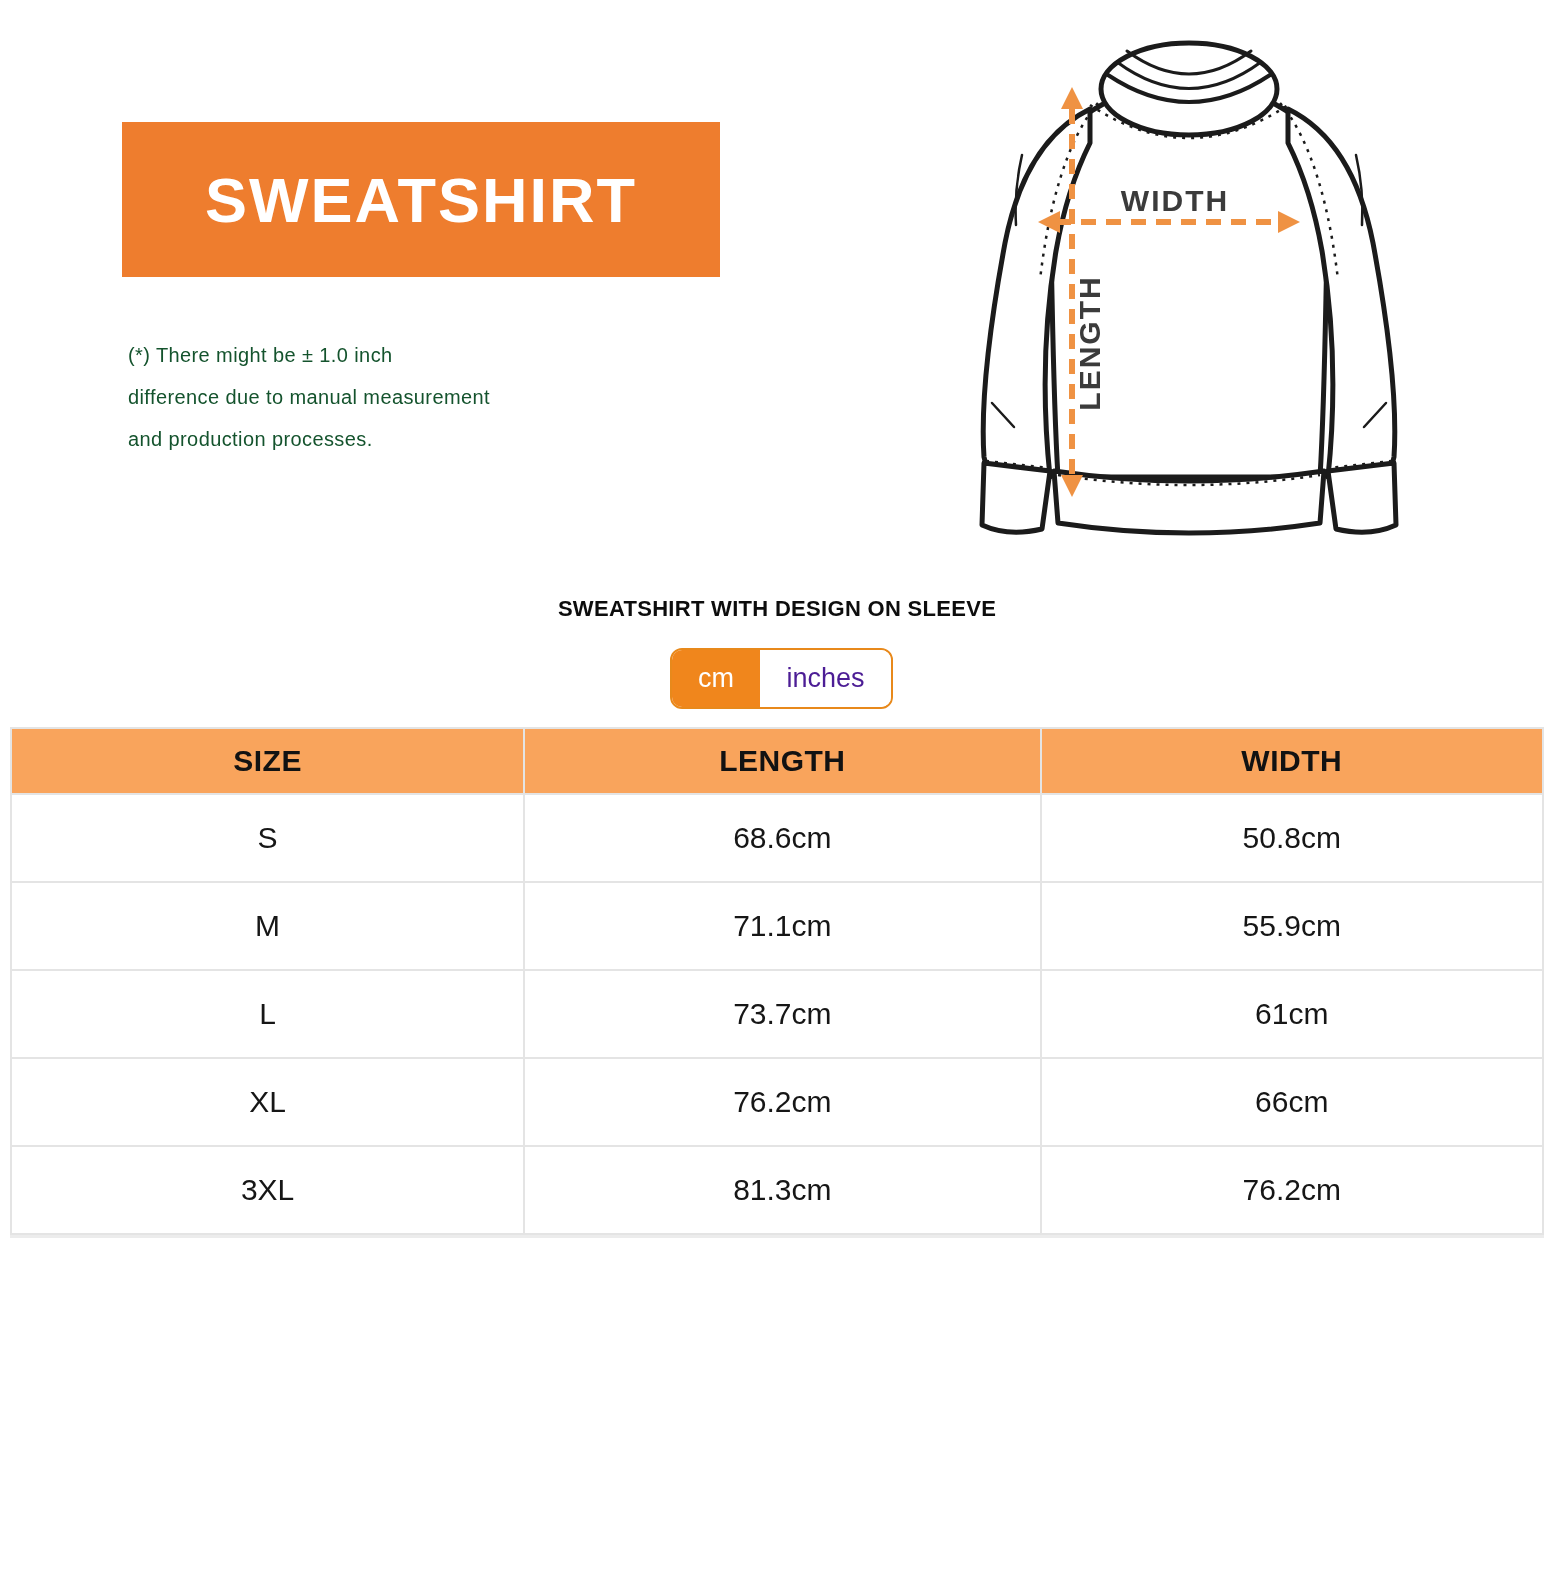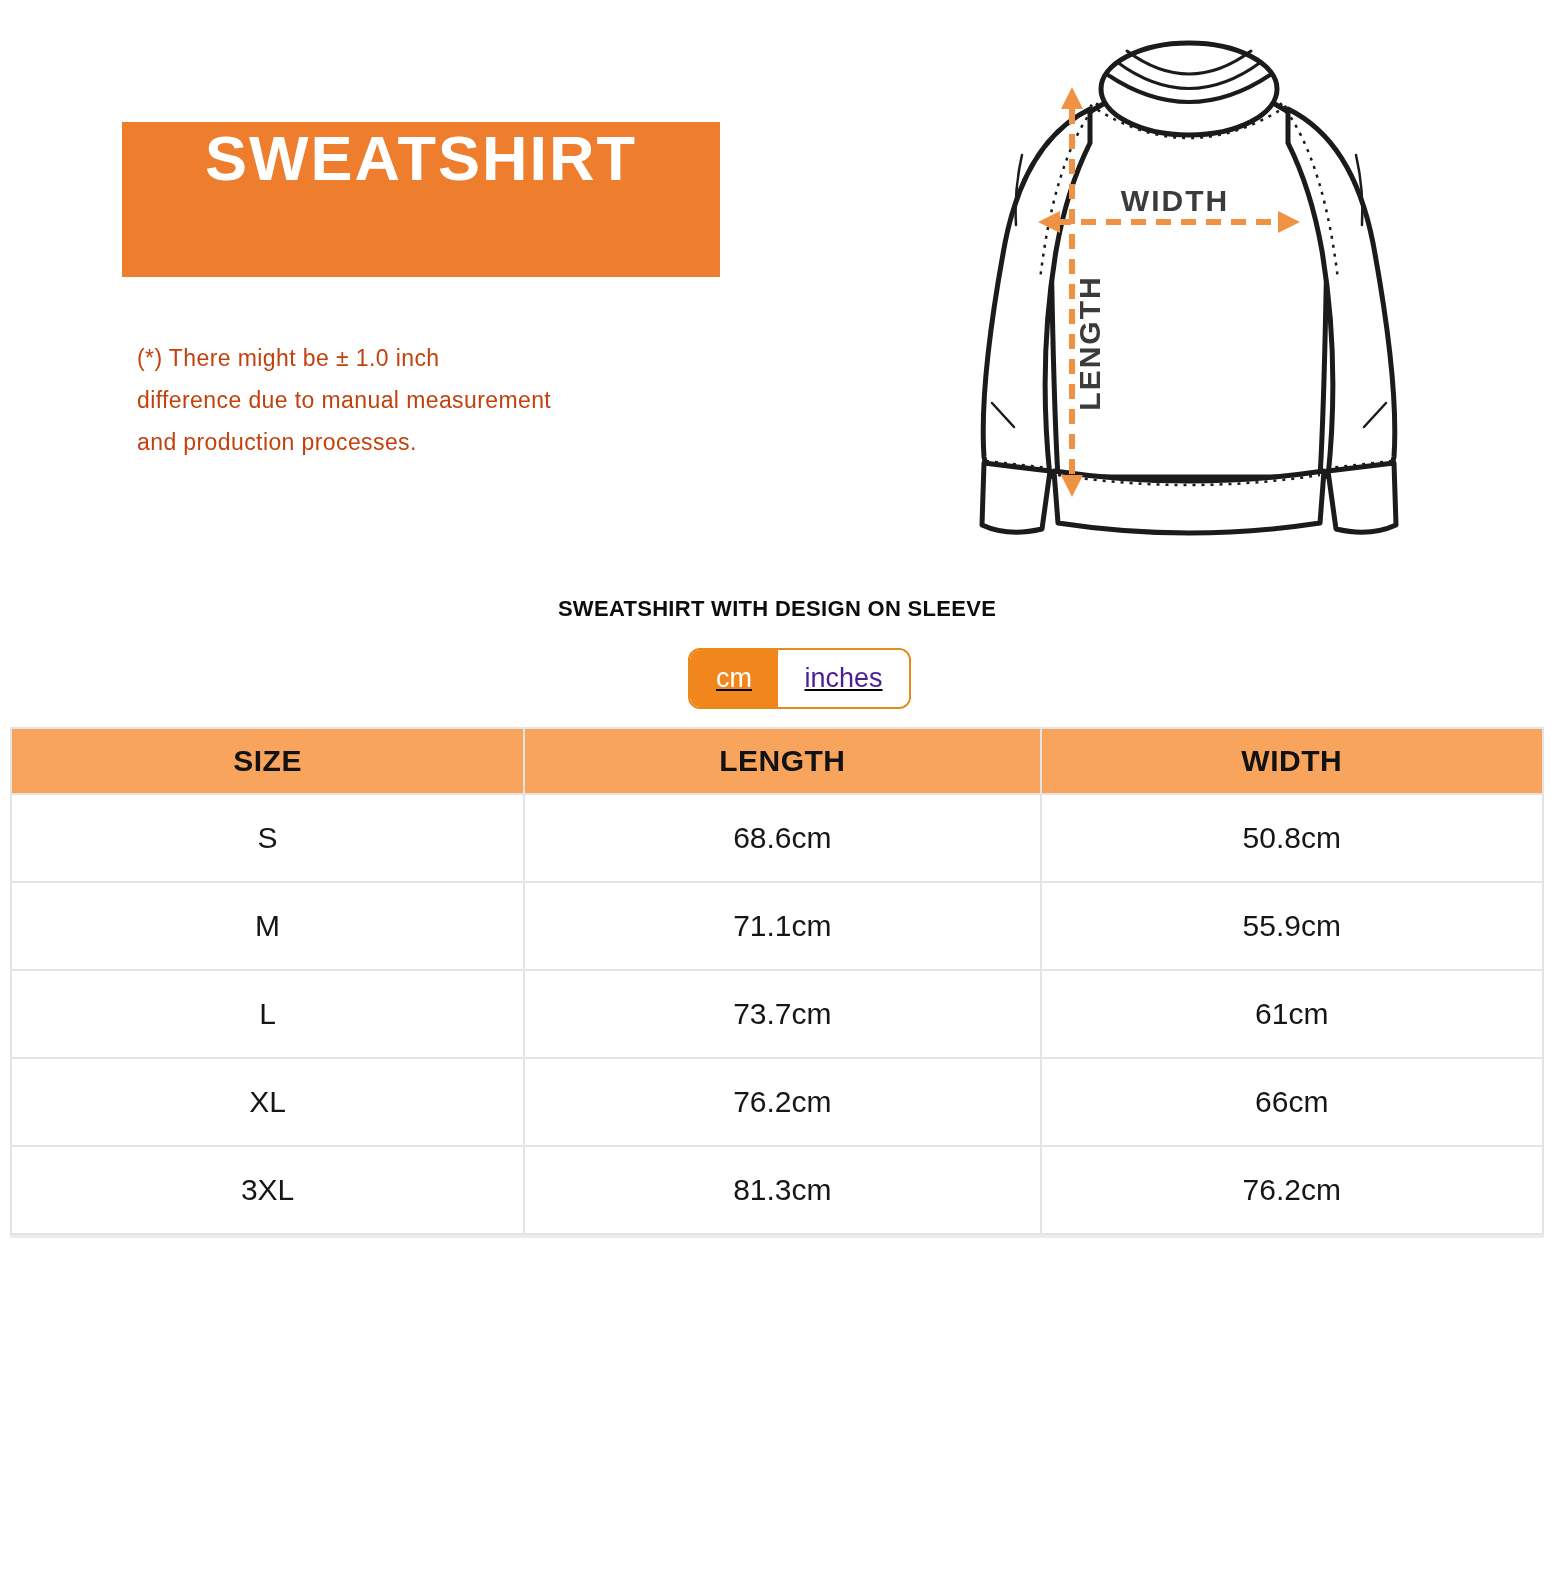--- a/index.html
+++ b/index.html
@@ -10,55 +10,54 @@
     font-family: "Liberation Sans", sans-serif;
     position: relative;
     overflow: hidden;
   }
 
   
   .banner {
     position: absolute; left: 122px; top: 122px;
     width: 598px; height: 155px;
     background: #EE7D2E;
-    display: flex; justify-content: center;
+    display: flex; align-items: center; justify-content: center;
   }
   .banner-text {
     color: #ffffff; font-size: 63px; font-weight: 800; letter-spacing: 2px;
   }
 
   
   .note {
     position: absolute; left: 128px; top: 314px; width: 780px;
-    font-size: 23px; line-height: 42px; color: #c2410c;
-    white-space: pre-line; letter-spacing: 0.4px; margin-left: 9px;
+    font-size: 20px; line-height: 42px; color: #14532d;
+    white-space: pre-line; letter-spacing: 0.4px;
   }
 
   
   .diagram {
     position: absolute; left: 930px; top: 25px;
     width: 520px; height: 520px;
   }
   .diagram text { font-family: "Liberation Sans", sans-serif; }
 
   
   .section-heading {
     position: absolute; left: 0; top: 596px; width: 100%;
     margin: 0; text-align: center;
     font-size: 22px; font-weight: 800; color: #0D0D0D; letter-spacing: 0.3px;
   }
 
   
   .toggle {
-    position: absolute; left: 688px; top: 648px;
+    position: absolute; left: 670px; top: 648px;
     width: 223px; height: 61px;
     display: flex; background: #ffffff;
     border: 2px solid #E8891B; border-radius: 12px;
     overflow: hidden;
-    text-decoration: underline;
   }
   .toggle .seg {
     border: none; margin: 0; padding: 0; cursor: pointer;
     display: flex; align-items: center; justify-content: center;
     font-family: "Liberation Sans", sans-serif; font-size: 27px;
   }
   .seg-cm { width: 88px; background: #F0861C; color: #ffffff; }
   .seg-inches { flex: 1; background: #ffffff; color: #4c1d95; }
 
   

